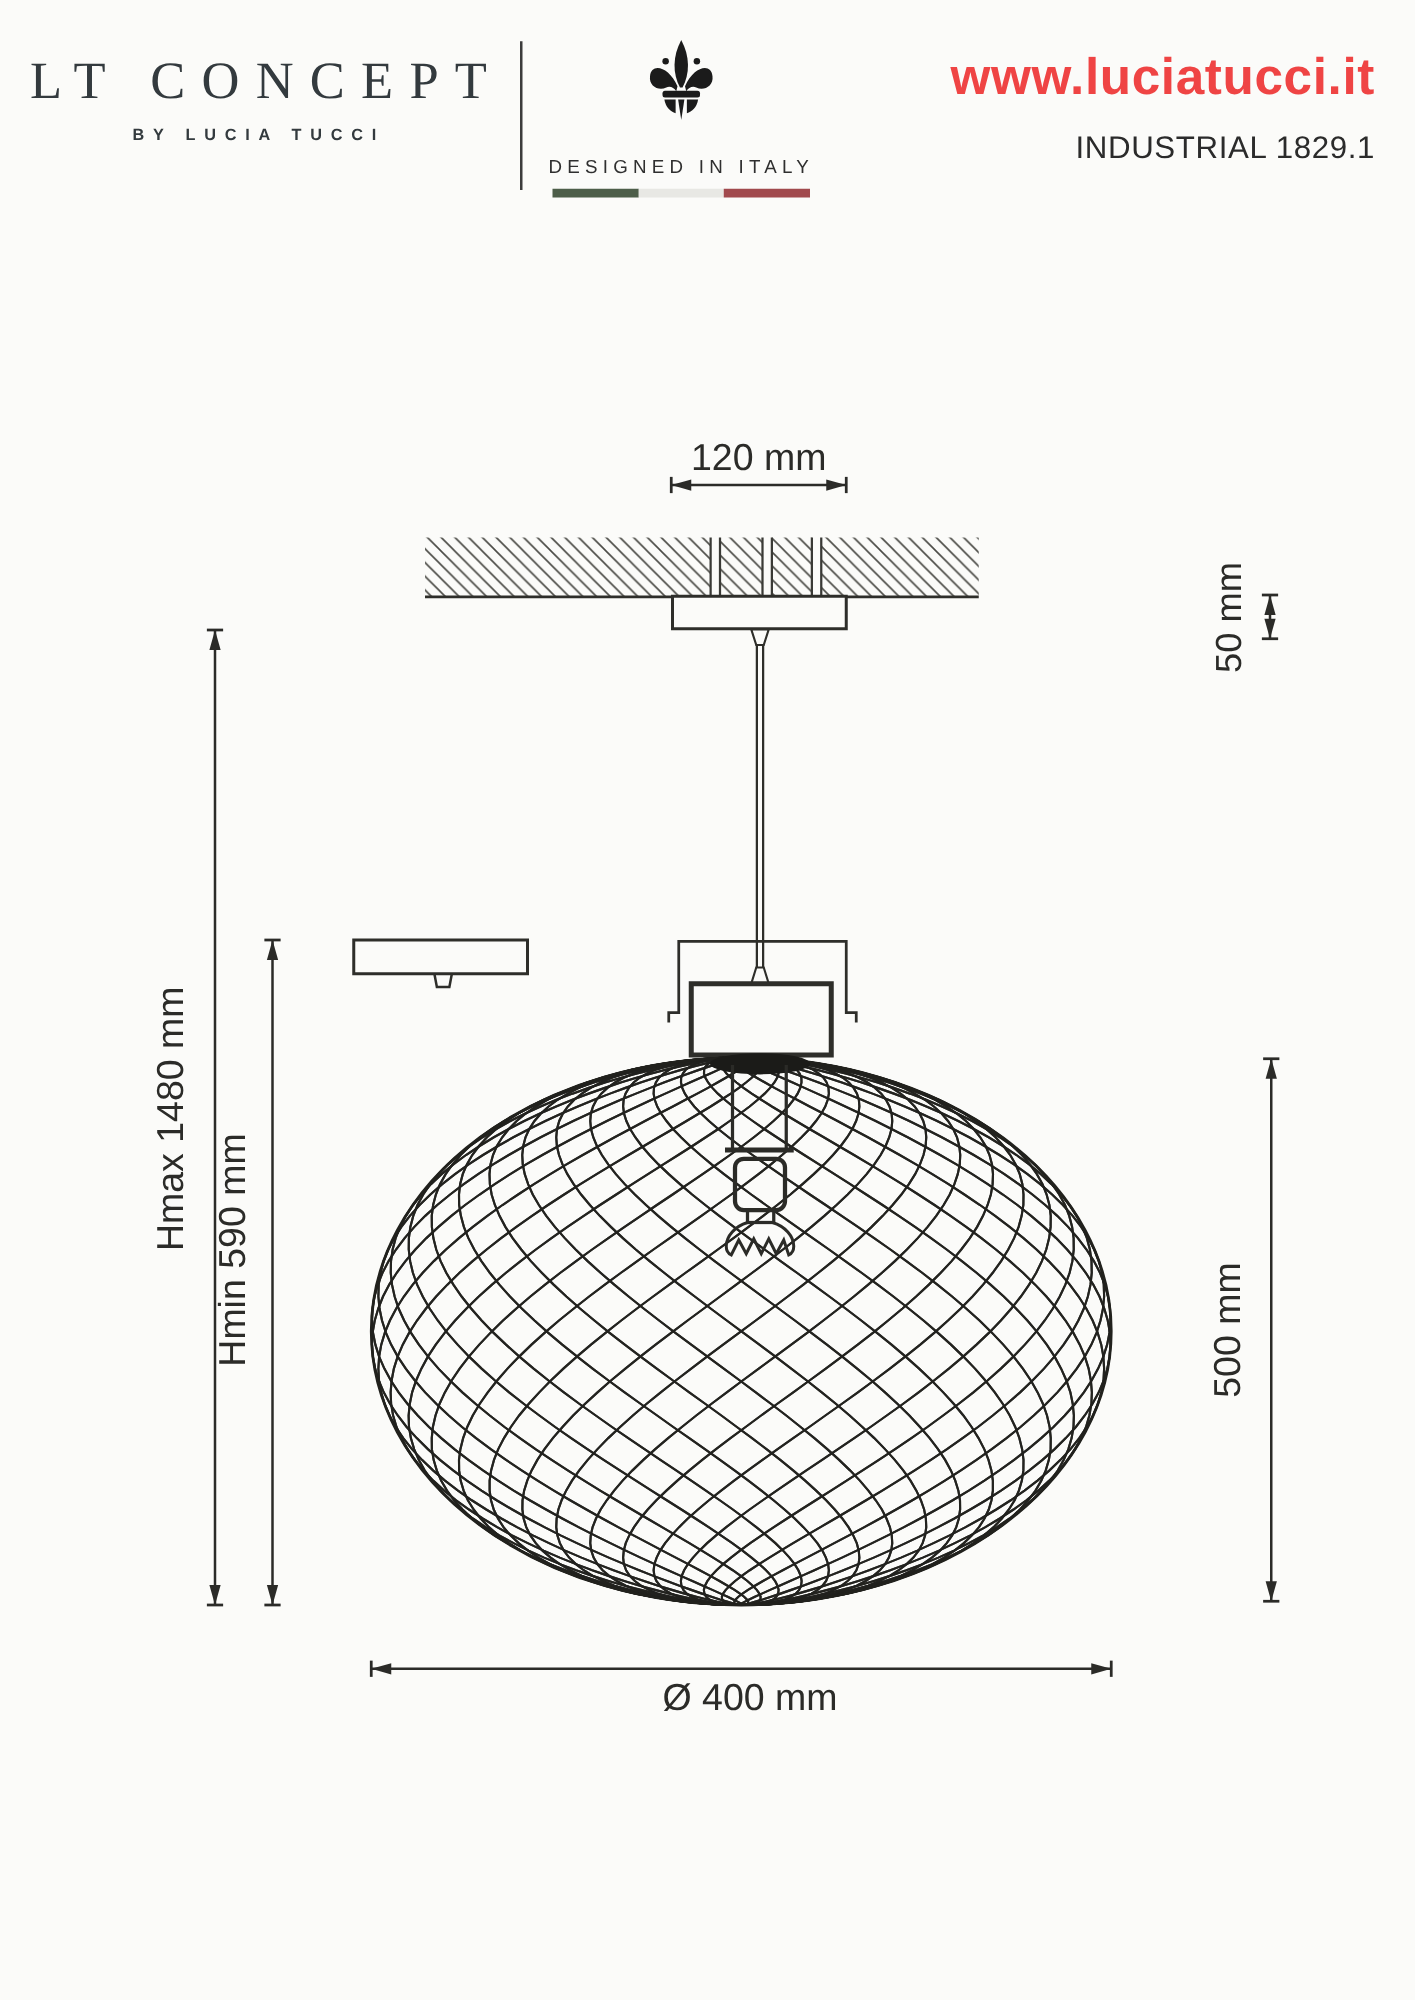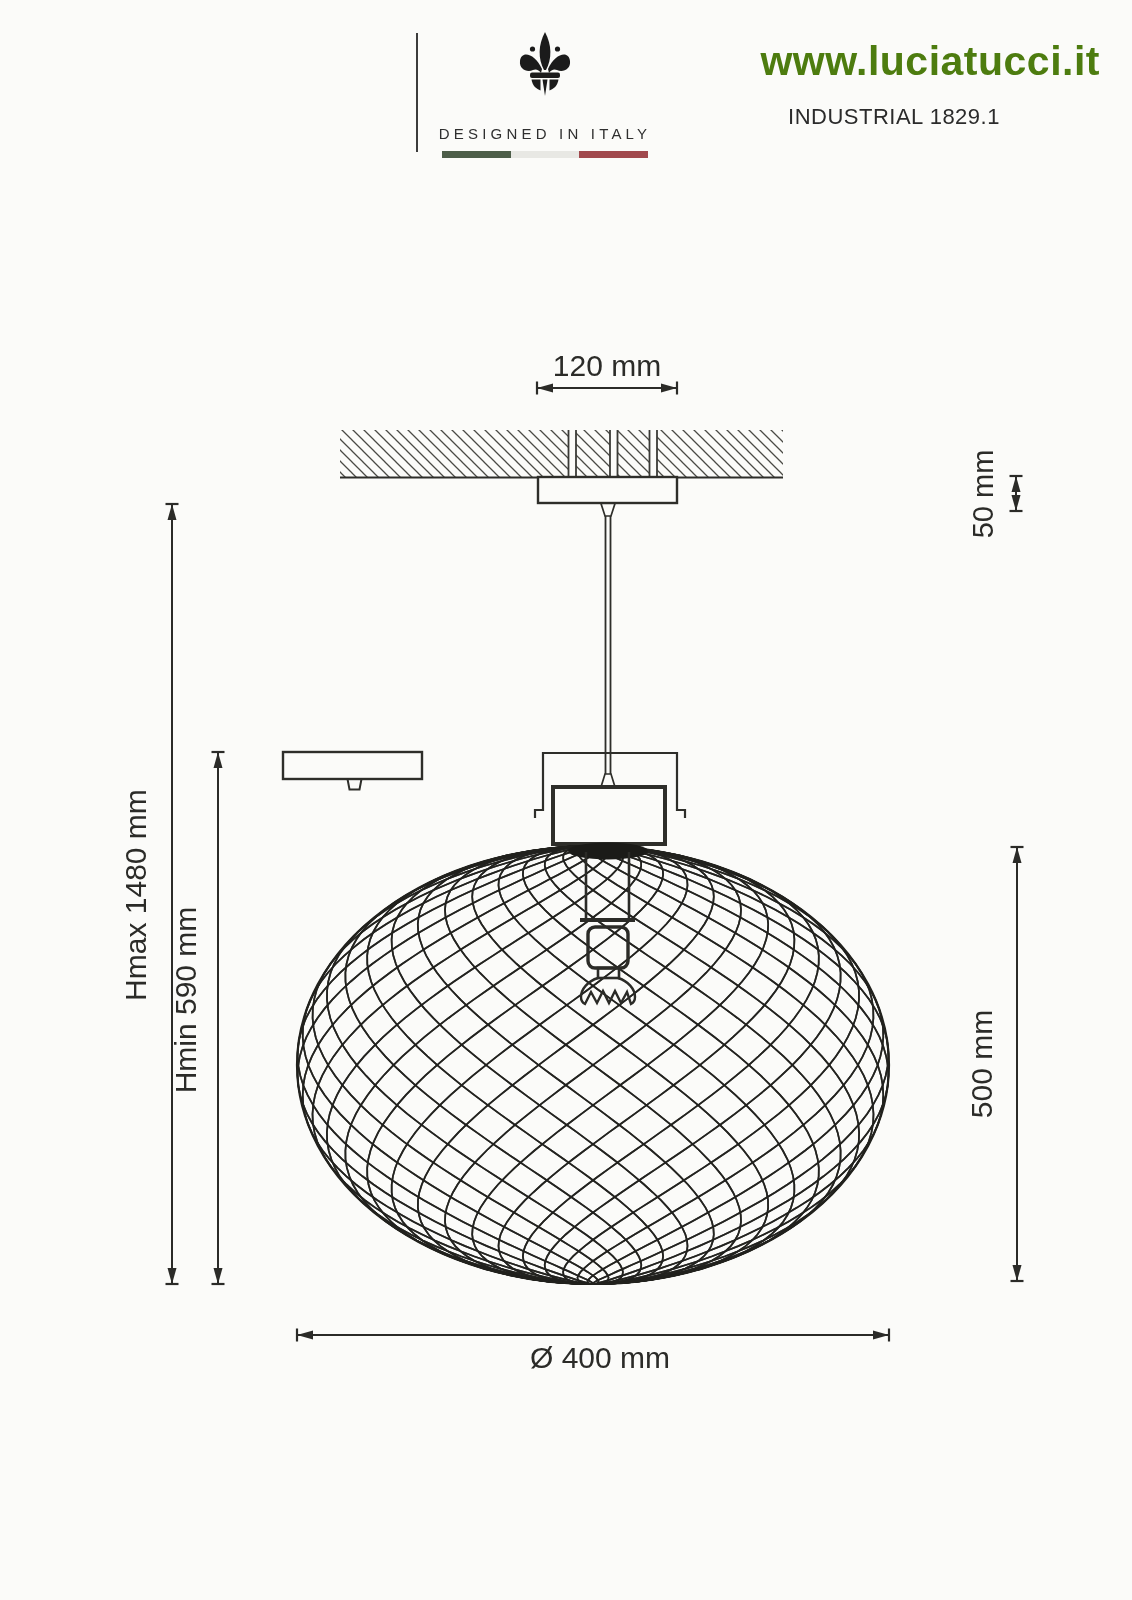--- a/index.html
+++ b/index.html
@@ -33,38 +33,42 @@
   .madein-label{
     margin-top:21px;font-size:15px;letter-spacing:4.2px;color:#2f2f2f;white-space:nowrap;
   }
   .flag-bar{margin:9px auto 0 auto;width:206px;height:7px;display:flex;}
   .flag-bar span{flex:1;height:100%;}
   .flag-green{background:var(--flag-green);}
   .flag-white{background:var(--flag-white);}
   .flag-red{background:var(--flag-red);}
   .website{
     position:absolute;left:690px;top:38px;width:410px;text-align:right;
-    font-size:41px;font-weight:700;color:#4d7c0f;letter-spacing:0.5px;white-space:nowrap;
+    font-size:41px;font-weight:700;color:#ef4444;letter-spacing:0.5px;white-space:nowrap;
   }
   .product-code{
-    position:absolute;left:688px;top:104px;width:412px;text-align:center;
-    font-size:22px;font-weight:400;color:#2b2b2b;letter-spacing:0.5px;white-space:nowrap;
+    position:absolute;left:688px;top:104px;width:412px;text-align:right;
+    font-size:25px;font-weight:400;color:#2b2b2b;letter-spacing:0.5px;white-space:nowrap;
   }
   
   .drawing{position:absolute;left:0;top:0;width:1132px;height:1600px;}
   .drawing text{
     font-family:"Liberation Sans", sans-serif;font-size:30px;fill:#2b2b28;
   }
   .drawing .dim-label-sm{font-size:29px;}
 </style>
 </head>
 <body>
 
 <div class="page">
 
+  <div class="brand-block">
+    <div class="brand-logo">LT CONCEPT</div>
+    <div class="brand-byline">BY LUCIA TUCCI</div>
+  </div>
 
   <div class="header-divider"></div>
 
   <div class="madein-block">
     <svg class="fleur" viewBox="-30 -36 60 70" width="60" height="78">
       <g fill="#1b1b1b" stroke="none">
         <path d="M0,-34 C7,-21 7,-7 1,4 L-1,4 C-7,-7 -7,-21 0,-34 Z"></path>
         <path d="M-3,3 C-10,-13 -24,-16 -25,-5 C-26,3 -18,7 -12,4 C-9,2.6 -6,4 -4,7 Z"></path>
         <path d="M3,3 C10,-13 24,-16 25,-5 C26,3 18,7 12,4 C9,2.6 6,4 4,7 Z"></path>
         <circle cx="-12.5" cy="-17" r="2.6"></circle>

